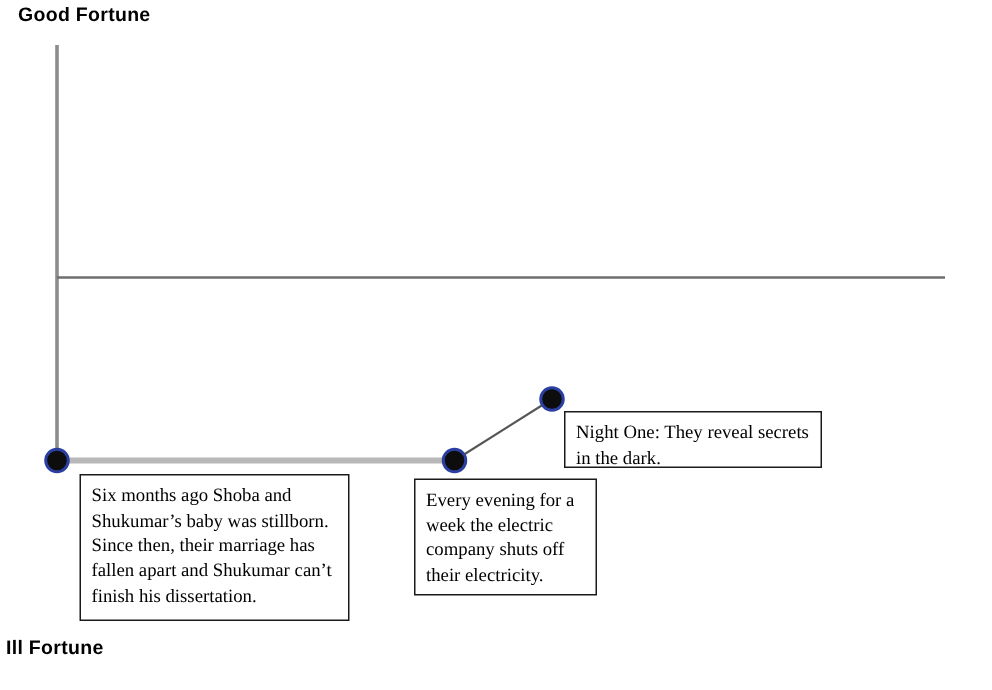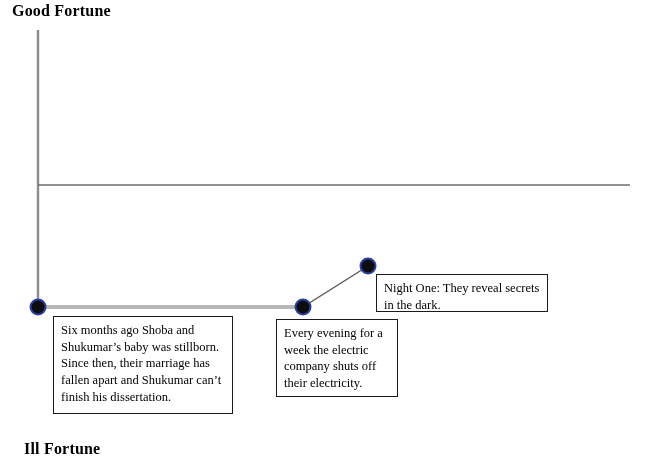--- a/index.html
+++ b/index.html
@@ -13,29 +13,29 @@
   #stage {
     position: relative;
     width: 661px;
     height: 460px;
     background: #ffffff;
     overflow: hidden;
   }
   
   .axis-label {
     position: absolute;
-    font-family: Liberation Serif, serif;
+    font-family: Liberation Sans, sans-serif;
     font-weight: bold;
-    font-size: 16px;
+    font-size: 13px;
     color: #000000;
     white-space: nowrap;
     letter-spacing: 0.2px;
   }
   #label-good { left: 12px; top: 2px; }
-  #label-ill  { left: 24px; top: 424px; margin-top: 16px; }
+  #label-ill  { left: 4px; top: 424px; }
 
   
   #chart-svg {
     position: absolute;
     left: 0;
     top: 0;
     width: 661px;
     height: 460px;
   }
 

